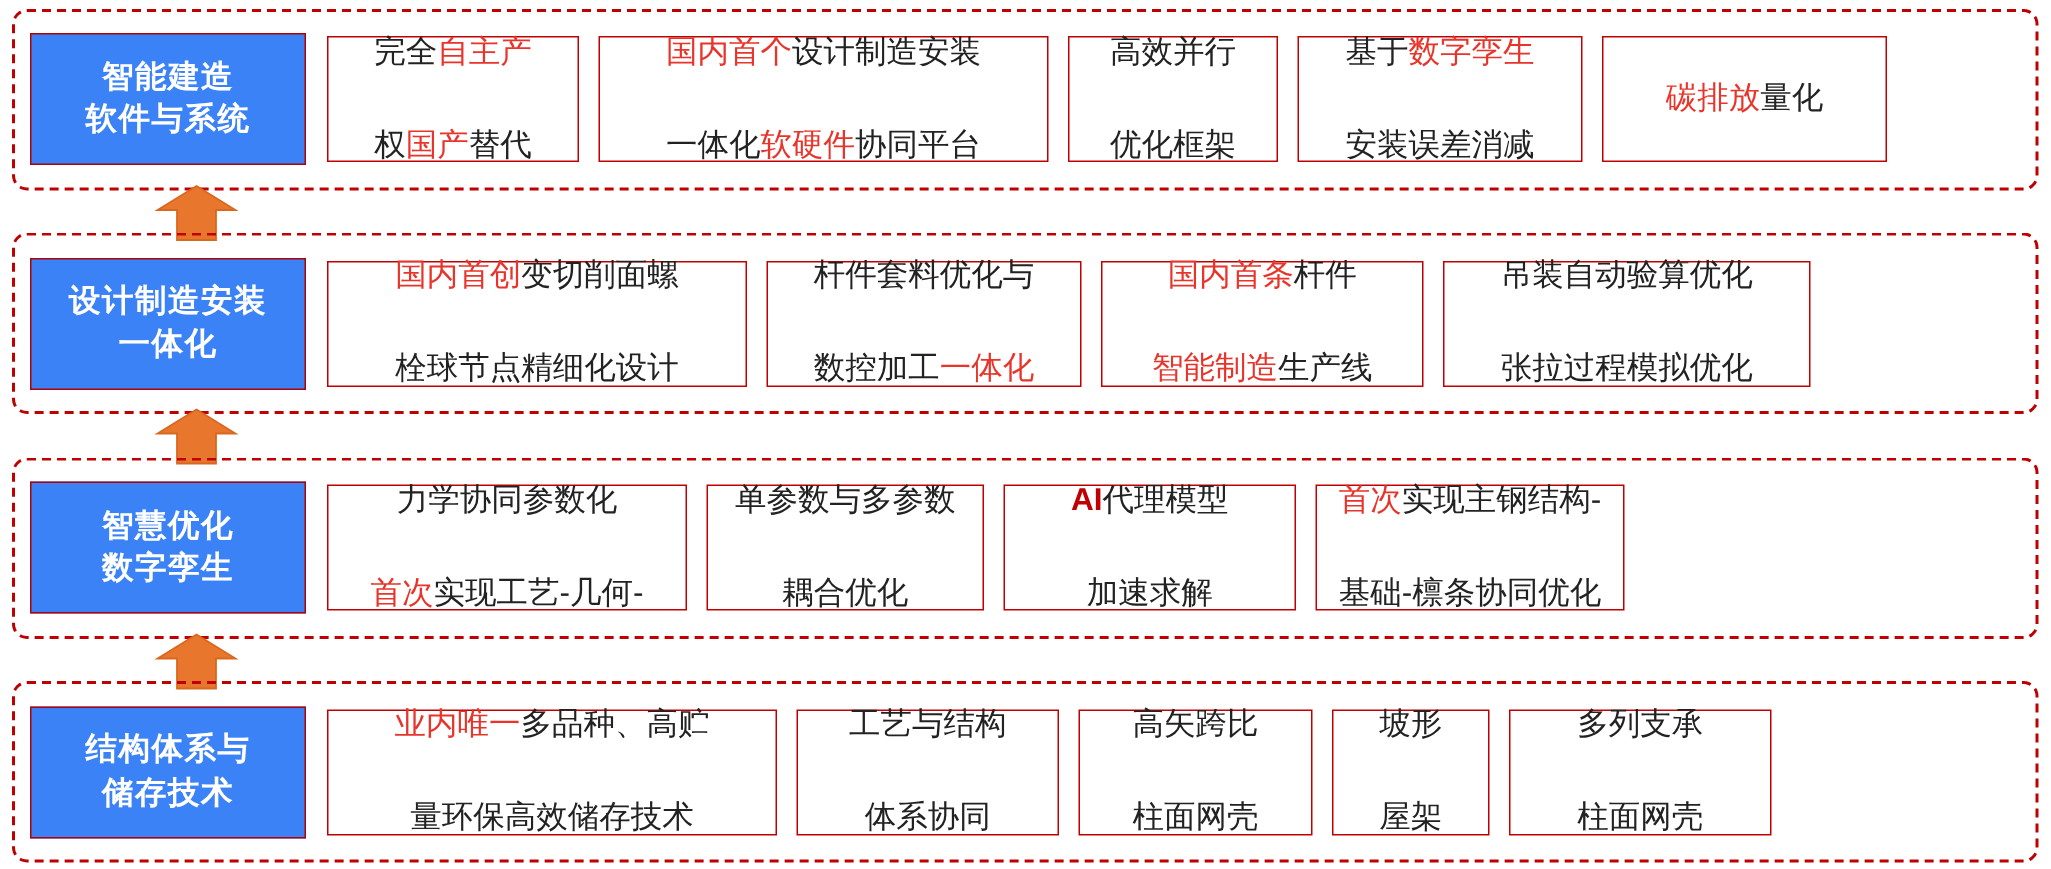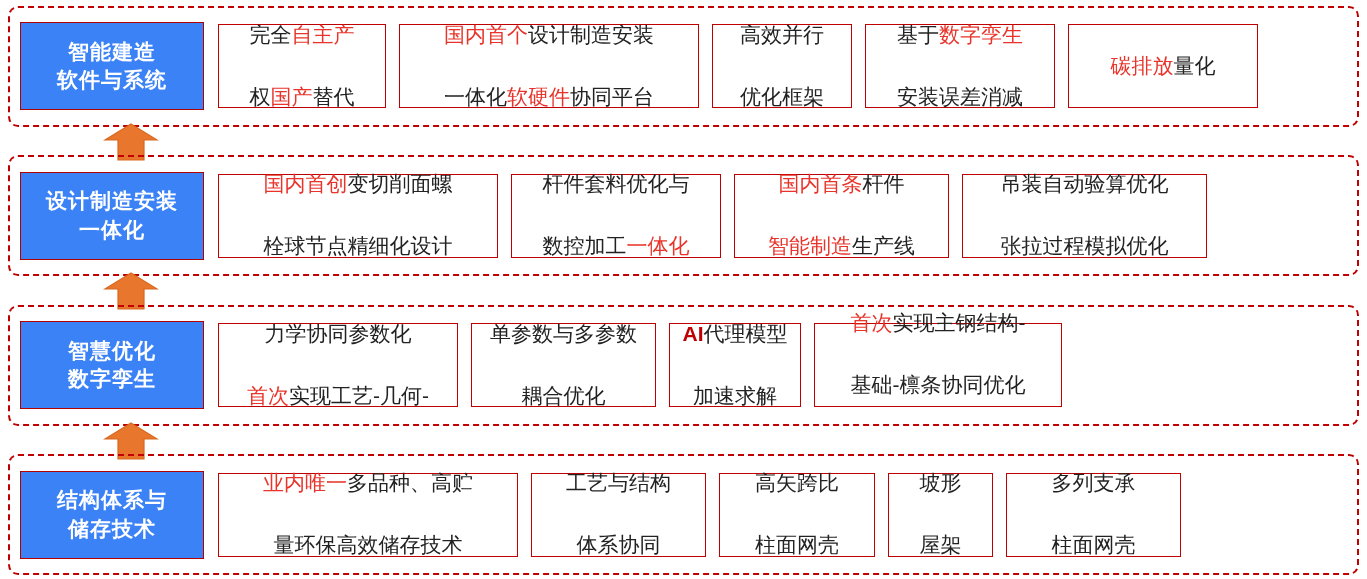--- a/index.html
+++ b/index.html
@@ -98,22 +98,22 @@
   .r1 .card:nth-child(4) { width: 190px; }
   .r1 .card:nth-child(5) { width: 190px; }
 
   .r2 .card:nth-child(1) { width: 280px; }
   .r2 .card:nth-child(2) { width: 210px; }
   .r2 .card:nth-child(3) { width: 215px; }
   .r2 .card:nth-child(4) { width: 245px; }
 
   .r3 .card:nth-child(1) { width: 240px; }
   .r3 .card:nth-child(2) { width: 185px; }
-  .r3 .card:nth-child(3) { width: 132px; }
-  .r3 .card:nth-child(4) { width: 248px; justify-content: flex-end; }
+  .r3 .card:nth-child(3) { width: 195px; }
+  .r3 .card:nth-child(4) { width: 206px; }
 
   .r4 .card:nth-child(1) { width: 300px; }
   .r4 .card:nth-child(2) { width: 175px; }
   .r4 .card:nth-child(3) { width: 156px; }
   .r4 .card:nth-child(4) { width: 105px; }
   .r4 .card:nth-child(5) { width: 175px; }
 </style>
 </head>
 <body>
 

